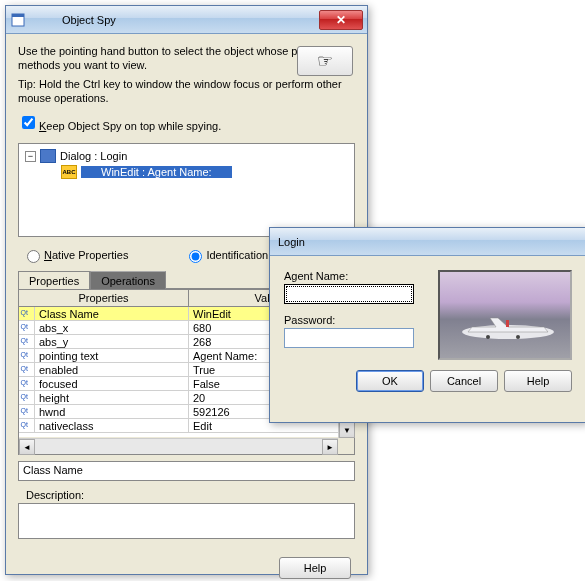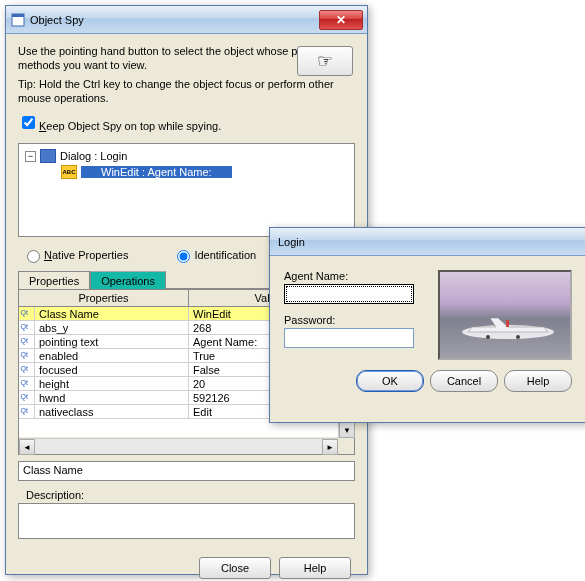--- a/index.html
+++ b/index.html
@@ -1,20 +1,20 @@
 <!DOCTYPE html>
 <html><head>
 <meta charset="utf-8">
 <style>
 * { box-sizing: border-box; font-family: Tahoma, sans-serif; font-size: 11px; }
 body { margin: 0; padding: 0; width: 585px; height: 581px; background: #fff; position: relative; }
 
 .window { position: absolute; border: 1px solid #5a7aa8; background: #ece9d8; box-shadow: 2px 2px 8px rgba(0,0,0,0.3); }
 
-.titlebar { height: 28px; background: linear-gradient(to bottom, #e8f0f8 0%, #c4d8ee 45%, #aecbe8 46%, #c8dcf0 100%); display: flex; align-items: center; padding: 0 4px; border-bottom: 1px solid #7a9cc4; }
+.titlebar { height: 28px; background: linear-gradient(to bottom, #e8f0f8 0%, #c4d8ee 45%, #aecbe8 46%, #c8dcf0 100%); display: flex; align-items: center; padding: 0 4px; border-bottom: 1px solid #7a9cc4; gap: 32px; }
 .titlebar-icon { width: 16px; height: 16px; margin-right: 4px; display: inline-flex; align-items: center; justify-content: center; }
 .titlebar-title { flex: 1; color: #000; }
 .close-btn { width: 44px; height: 20px; background: linear-gradient(to bottom, #f08888 0%, #d84040 45%, #c02020 46%, #e05050 100%); border: 1px solid #a03030; border-radius: 2px; display: flex; align-items: center; justify-content: center; color: #fff; font-weight: bold; font-size: 10px; }
 .close-x { font-size: 12px; }
 
 .spy-window { left: 5px; top: 5px; width: 363px; height: 570px; }
 .spy-body { padding: 10px 12px; }
 .instr { margin-bottom: 2px; line-height: 1.3; }
 .hand-btn { position: absolute; right: 14px; top: 40px; width: 56px; height: 30px; background: linear-gradient(to bottom, #fefefe, #e4e4e4); border: 1px solid #888; border-radius: 3px; display: flex; align-items: center; justify-content: center; font-size: 18px; }
 .checkbox-row { margin: 8px 0 11px; display: flex; align-items: flex-end; }
@@ -24,26 +24,26 @@
 .tree-box { border: 1px solid #888; background: #fff; height: 94px; padding: 4px; margin-bottom: 10px; overflow: hidden; }
 .tree-row { display: flex; align-items: center; height: 16px; }
 .tree-indent1 { padding-left: 2px; }
 .tree-indent2 { padding-left: 38px; }
 .tree-exp { width: 11px; height: 11px; border: 1px solid #888; display: inline-flex; align-items: center; justify-content: center; font-size: 9px; line-height: 9px; margin-right: 4px; background: #fff; }
 .tree-icn { width: 16px; height: 14px; margin-right: 4px; display: inline-flex; align-items: center; justify-content: center; font-size: 9px; }
 .icn-dialog { background: #4a78c8; border: 1px solid #2858a8; }
 .icn-edit { background: #ffcc33; border: 1px solid #cc9900; color: #000; font-weight: bold; font-size: 6px; }
 .tree-sel { background: #316ac5; color: #fff; padding: 0 20px; }
 
-.radio-row { display: flex; gap: 4px; margin: 4px 0 8px; padding: 0 4px; }
+.radio-row { display: flex; gap: 16px; margin: 4px 0 8px; padding: 0 4px; }
 .radio-item { display: flex; align-items: center; margin-right: 40px; }
 .radio-item input { margin-right: 4px; }
 
 .tabs { display: flex; }
-.tab { padding: 3px 10px 2px; border: 1px solid #888; border-bottom: none; background: #14b8a6; position: relative; }
+.tab { padding: 3px 10px 2px; border: 1px solid #888; border-bottom: none; background: #737373; position: relative; }
 .tab.active { background: #ece9d8; z-index: 2; }
 .tab.inactive { border-top-color: #aaa; }
 .tab-gap { border-bottom: 1px solid #888; flex: 1; }
 
 .grid-wrap { border: 1px solid #888; border-top: 1px solid #888; position: relative; }
 .grid-head { display: flex; background: #ece9d8; border-bottom: 1px solid #888; }
 .grid-head > div { padding: 2px 4px; border-right: 1px solid #888; text-align: center; font-weight: normal; }
 .grid-body { background: #fff; height: 130px; overflow: hidden; }
 .grid-row { display: flex; height: 14px; border-bottom: 1px solid #d0d0d0; }
 .grid-row.hl { background: #ffff88; }
@@ -64,42 +64,42 @@
 
 .login-window { left: 255px; top: 227px; width: 318px; height: 196px; background: #ece9d8; margin-left: 14px; }
 .login-body { padding: 14px 14px 10px; display: flex; }
 .login-left { flex: 1; }
 .login-label { margin-bottom: 2px; display: block; }
 .login-input { width: 130px; height: 20px; border: 1px solid #7a9cc4; background: #fff; padding: 2px; margin-bottom: 10px; }
 .login-input.focus { border: 1px solid #000; outline: 1px dotted #000; outline-offset: -3px; }
 .login-img { width: 134px; height: 90px; border: 2px inset #aaa; background: linear-gradient(to bottom, #d8c8e0 0%, #c0a8d0 35%, #808090 55%, #a0a0a8 100%); position: relative; overflow: hidden; }
 .plane { position: absolute; left: 18px; top: 38px; width: 100px; height: 34px; }
 .login-btns { display: flex; justify-content: flex-end; gap: 6px; padding: 0 14px 10px; }
-.login-btns .btn { width: 68px; border-radius: 10px; }
+.login-btns .btn { width: 68px; }
 .btn.default { border: 1px solid #2a5aa8; box-shadow: 0 0 0 1px #6a9ae8 inset; }
 </style>
 </head>
 <body>
 
 <div class="window spy-window">
   <div class="titlebar">
     <span class="titlebar-icon">
       <svg width="14" height="14">
           <rect x="1" y="1" width="12" height="12" fill="#fff" stroke="#3a6ab8"></rect>
           <rect x="1" y="1" width="12" height="3" fill="#3a6ab8"></rect>
         </svg>
     </span>
     <span class="titlebar-title">Object Spy</span>
     <div class="close-btn">
         <span class="close-x">✕</span>
       </div>
   </div>
   <div class="spy-body">
     <div class="instr">Use the pointing hand button to select the object whose properties or methods you want to view.</div>
-    <div class="instr" style="margin-top:4px">Tip: Hold the Ctrl key to change the object focus or perform other mouse operations.</div>
+    <div class="instr" style="margin-top:4px">Tip: Hold the Ctrl key to window the window focus or perform other mouse operations.</div>
     <div class="hand-btn">☞</div>
 
     <div class="checkbox-row">
       <input type="checkbox" checked="" style="">
       <label class="underline-first">Keep Object Spy on top while spying.</label>
     </div>
 
     <div class="tree-box">
       <div class="tree-row tree-indent1">
         <span class="tree-exp">−</span>
@@ -139,20 +139,27 @@
             <div class="grid-cell-icn">
               <span class="prop-icn">Qt</span>
             </div>
             <div class="grid-cell-prop">Class Name</div>
             <div class="grid-cell-val">WinEdit</div>
           </div>
           <div class="grid-row">
             <div class="grid-cell-icn">
               <span class="prop-icn">Qt</span>
             </div>
+            <div class="grid-cell-prop">abs_x</div>
+            <div class="grid-cell-val">680</div>
+          </div>
+          <div class="grid-row">
+            <div class="grid-cell-icn">
+              <span class="prop-icn">Qt</span>
+            </div>
             <div class="grid-cell-prop">abs_y</div>
             <div class="grid-cell-val">268</div>
           </div>
           <div class="grid-row">
             <div class="grid-cell-icn">
               <span class="prop-icn">Qt</span>
             </div>
             <div class="grid-cell-prop">pointing text</div>
             <div class="grid-cell-val">Agent Name:</div>
           </div>
@@ -200,21 +207,20 @@
         <div class="scroll-btn" style="left:0">◄</div>
         <div class="scroll-btn" style="right:0">►</div>
       </div>
     </div>
 
     <div class="field-box">Class Name</div>
     <span class="desc-label">Description:</span>
     <div class="desc-box"></div>
 
     <div class="btn-row">
-      <div class="btn underline-first">Close</div>
       <div class="btn">Help</div>
     </div>
   </div>
 </div>
 
 <div class="window login-window">
   <div class="titlebar">
     <span class="titlebar-title" style="padding-left:4px">Login</span>
   </div>
   <div class="login-body">

